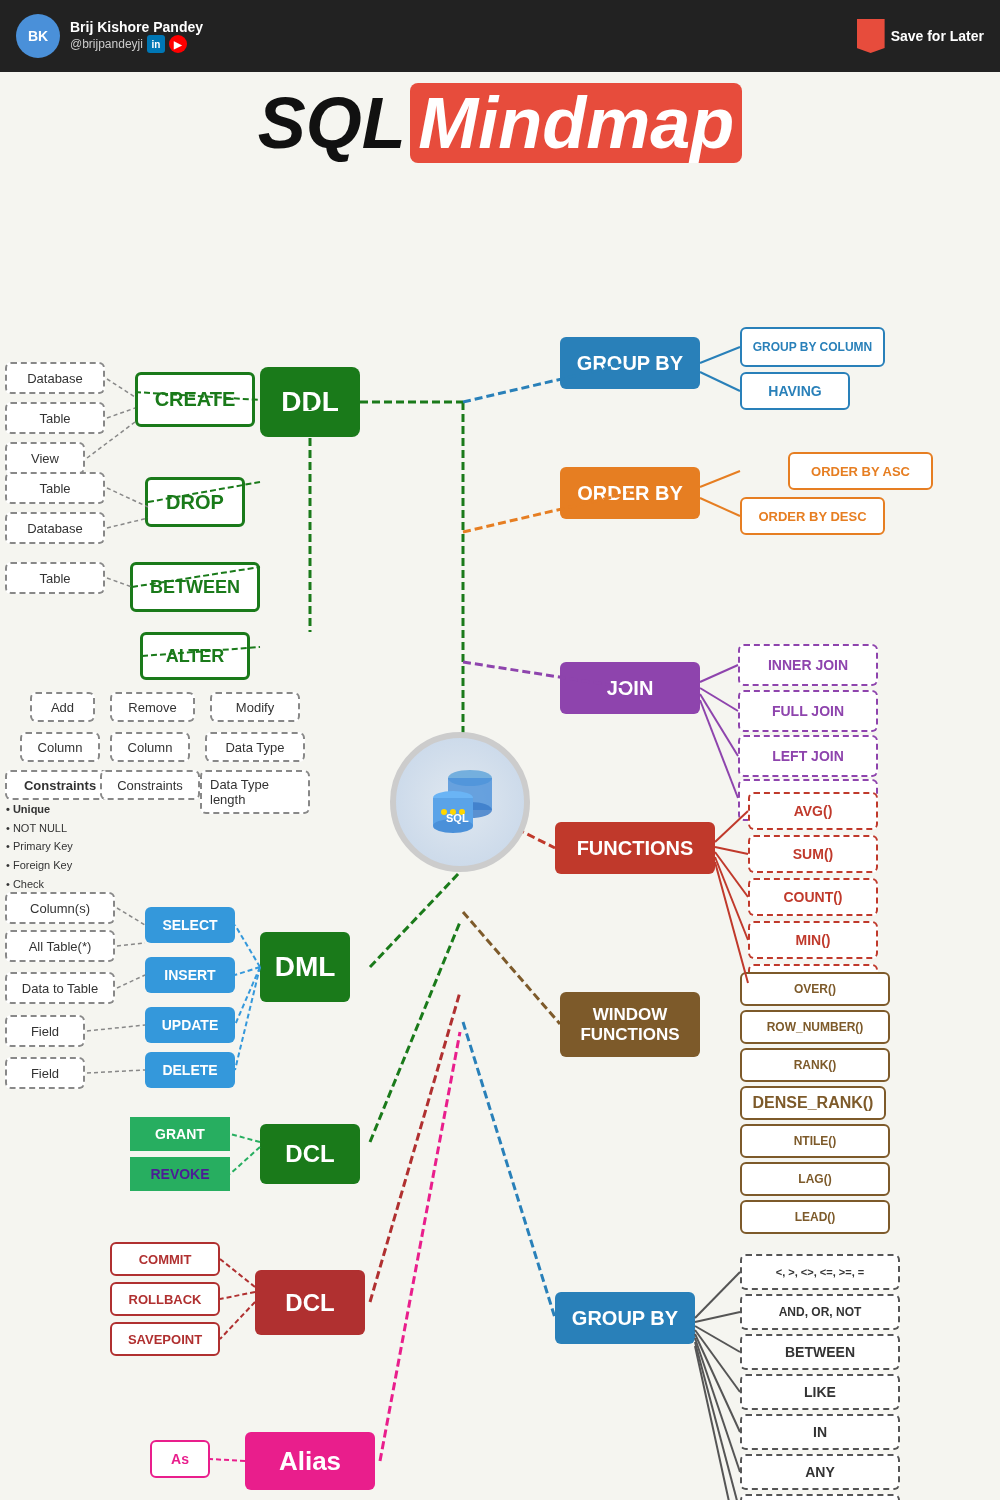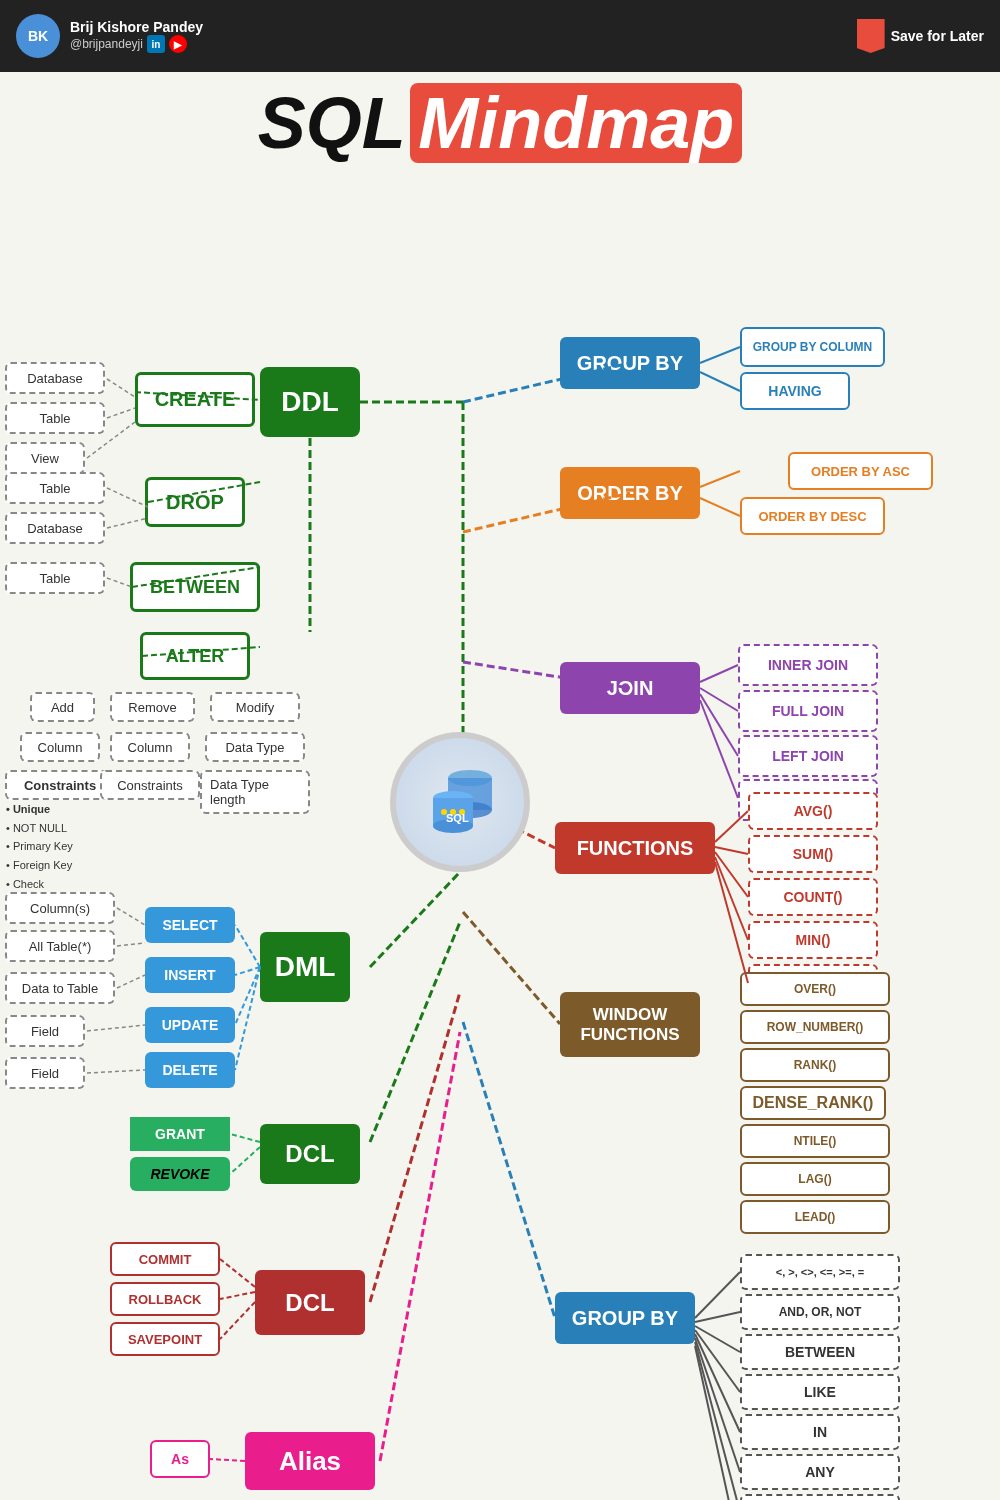--- a/index.html
+++ b/index.html
@@ -286,21 +286,21 @@
 
     
     .dcl1-main {
       background: #1a7a1a;
       color: white;
       font-size: 24px;
       width: 100px; height: 60px;
       left: 260px; top: 952px;
     }
     .grant-box { background: #27ae60; color: white; font-size: 14px; width: 100px; height: 34px; left: 130px; top: 945px; border-radius: 0; }
-    .revoke-box { background: #27ae60; color: #000000; font-size: 14px; width: 100px; height: 34px; left: 130px; top: 985px; border-radius: 6px; font-style: italic; }
+    .revoke-box { background: #27ae60; color: #4c1d95; font-size: 14px; width: 100px; height: 34px; left: 130px; top: 985px; border-radius: 0; }
 
     
     .tcl-main {
       background: #b03030;
       color: white;
       font-size: 24px;
       width: 110px; height: 65px;
       left: 255px; top: 1098px;
     }
     .commit-box { background: white; color: #b03030; border: 2px solid #b03030; font-size: 13px; width: 110px; height: 34px; left: 110px; top: 1070px; }

